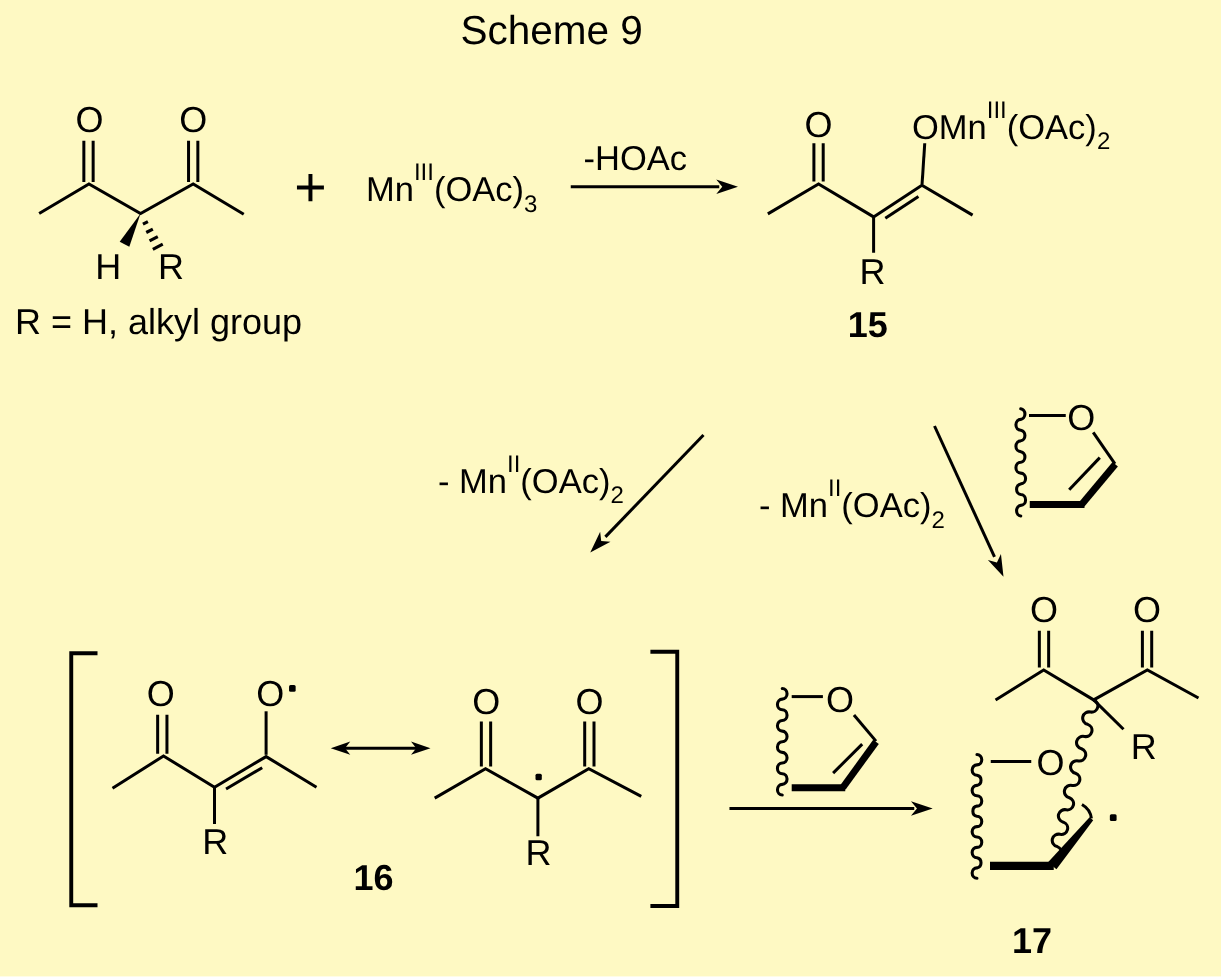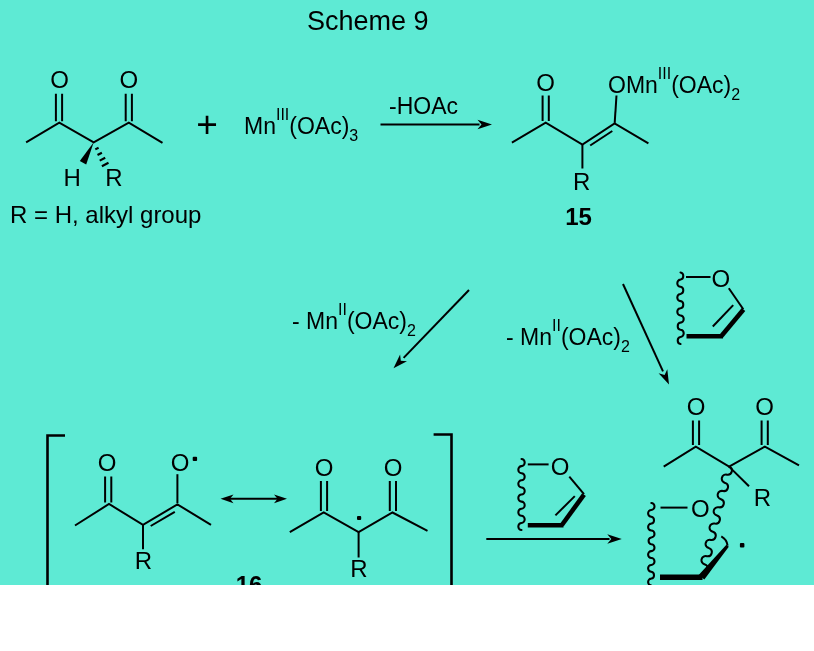--- a/index.html
+++ b/index.html
@@ -1,16 +1,16 @@
 <!DOCTYPE html>
 <html><head>
 <meta charset="utf-8">
 <style>
   html,body{margin:0;padding:0;background:#ffffff;}
-  .page{position:relative;width:814px;height:585px;background:#5eead4;overflow:hidden;}
+  .page{position:relative;width:814px;height:651px;background:#fef9c3;overflow:hidden;}
   svg{display:block;}
   text{font-family:"Liberation Sans","DejaVu Sans",sans-serif;fill:#000000;}
   .bond{stroke:#000000;stroke-width:2;fill:none;stroke-linecap:butt;}
   .boldbond{stroke:#000000;stroke-width:4.6;fill:none;stroke-linecap:butt;}
   .fatbond{stroke:#000000;stroke-width:5.5;fill:none;stroke-linecap:butt;}
   .wavy{stroke:#000000;stroke-width:2.05;fill:none;stroke-linecap:round;stroke-linejoin:round;}
   .arrowline{stroke:#000000;stroke-width:2;fill:none;}
   .bracket{stroke:#000000;stroke-width:2.6;fill:none;}
   .filled{fill:#000000;stroke:none;}
   .hash{stroke:#000000;stroke-width:2.1;fill:none;}

